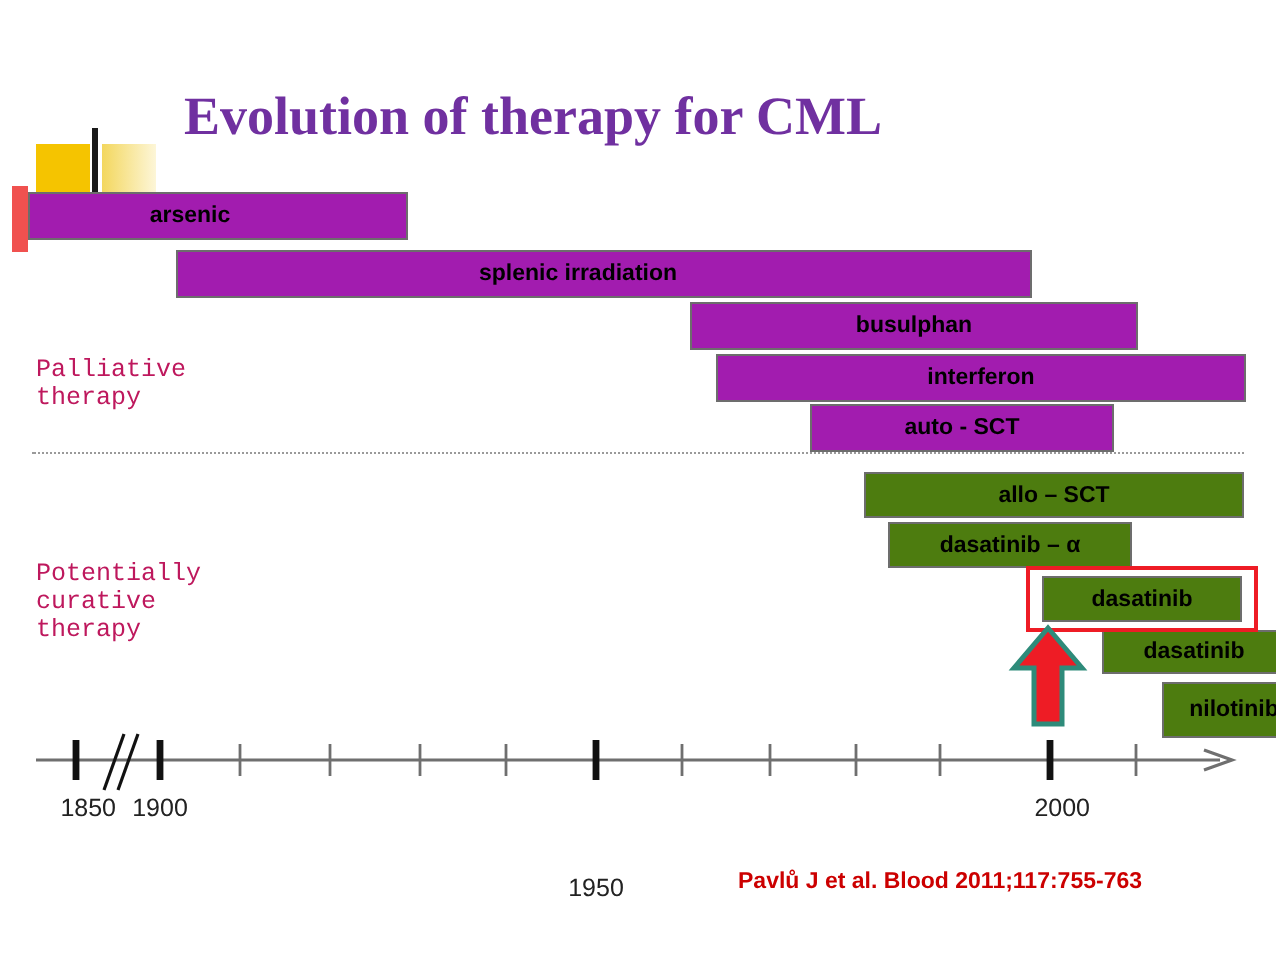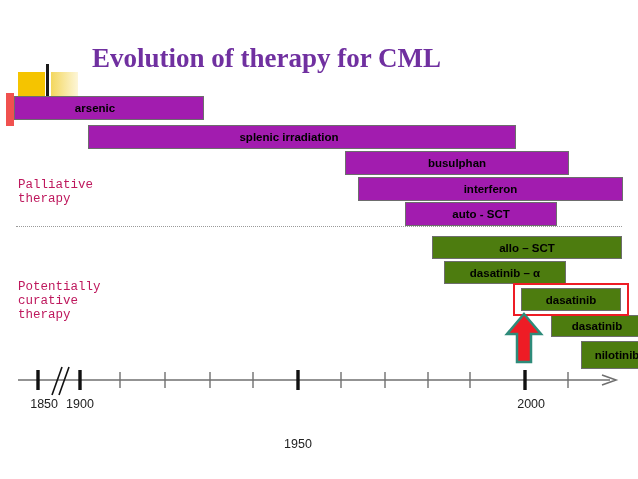--- a/index.html
+++ b/index.html
@@ -204,14 +204,15 @@
         <line x1="59" y1="35" x2="69" y2="7" stroke="#111111" stroke-width="1.6"></line>
       </svg>
   </div>
   <div id="tick-labels-layer">
       <div class="tick-label" style="left: 18px; top: 397px; width: 40px; text-align: right;">1850</div>
       <div class="tick-label" style="left: 60px; top: 397px; width: 40px; text-align: center;">1900</div>
       <div class="tick-label" style="left: 278px; top: 397px; width: 40px; text-align: center; margin-top: 40px;">1950</div>
       <div class="tick-label" style="left: 505px; top: 397px; width: 40px; text-align: right;">2000</div>
     </div>
 
+  <div id="citation">Pavlů J et al. Blood 2011;117:755-763</div>
 
 </div>
 
 </body></html>

